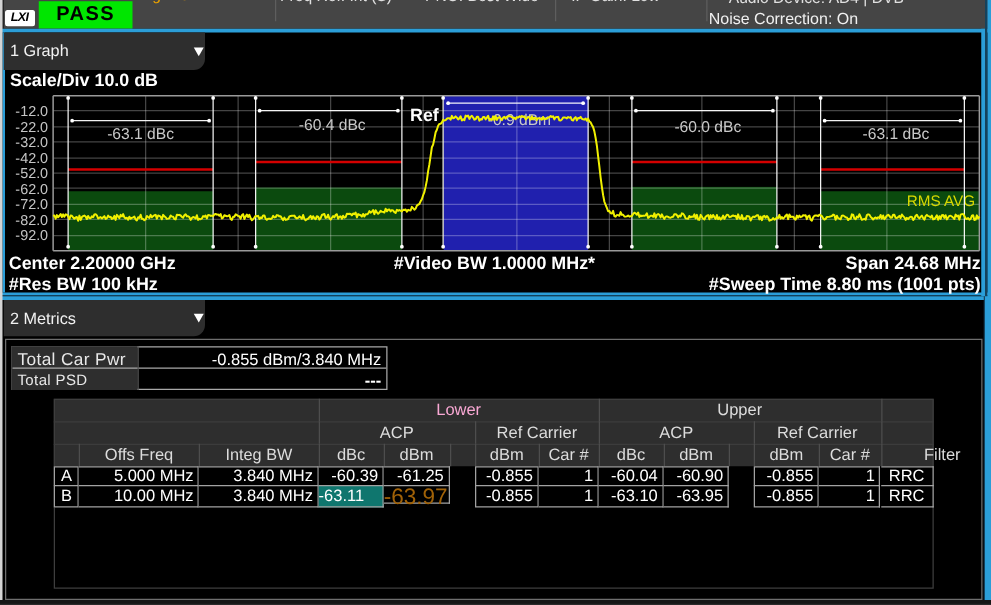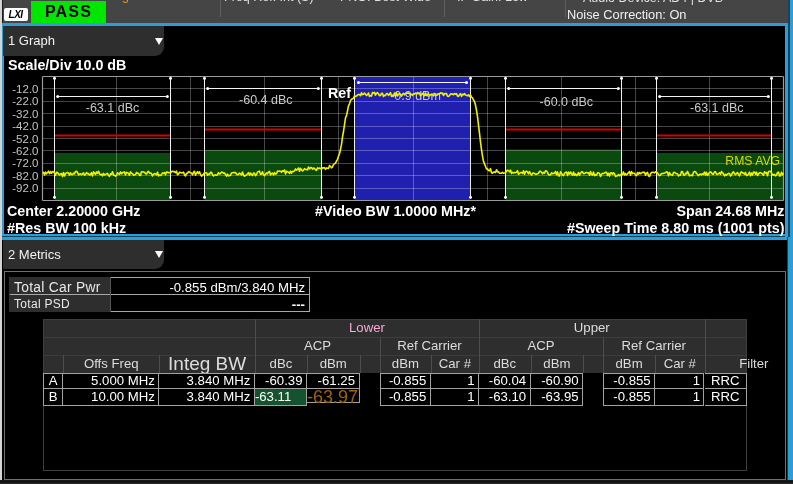--- a/index.html
+++ b/index.html
@@ -173,21 +173,21 @@
 <div style="position:absolute;left:254.9px;top:337.0px;width:125.1px;height:18.0px;line-height:18.0px;text-align:center;color:#dcdcdc;font-size:13.2px;">ACP</div>
 <div style="position:absolute;left:380.0px;top:337.0px;width:99.0px;height:18.0px;line-height:18.0px;text-align:center;color:#dcdcdc;font-size:13.2px;">Ref Carrier</div>
 <div style="position:absolute;left:479.0px;top:337.0px;width:124.0px;height:18.0px;line-height:18.0px;text-align:center;color:#dcdcdc;font-size:13.2px;">ACP</div>
 <div style="position:absolute;left:603.0px;top:337.0px;width:101.5px;height:18.0px;line-height:18.0px;text-align:center;color:#dcdcdc;font-size:13.2px;">Ref Carrier</div>
 <div style="position:absolute;left:254.9px;top:337.0px;width:1px;height:18.0px;background:#4d4d4d;"></div>
 <div style="position:absolute;left:380.0px;top:337.0px;width:1px;height:18.0px;background:#4d4d4d;"></div>
 <div style="position:absolute;left:479.0px;top:337.0px;width:1px;height:18.0px;background:#4d4d4d;"></div>
 <div style="position:absolute;left:603.0px;top:337.0px;width:1px;height:18.0px;background:#4d4d4d;"></div>
 <div style="position:absolute;left:704.5px;top:337.0px;width:1px;height:18.0px;background:#4d4d4d;"></div>
 <div style="position:absolute;left:63.1px;top:355.0px;width:96.3px;height:17.5px;line-height:17.5px;text-align:center;color:#dcdcdc;font-size:13.2px;">Offs Freq</div>
-<div style="position:absolute;left:159.4px;top:355.0px;width:95.5px;height:17.5px;line-height:17.5px;text-align:center;color:#dcdcdc;font-size:19px;">Integ BW</div>
+<div style="position:absolute;left:159.4px;top:355.0px;width:95.5px;height:17.5px;line-height:17.5px;text-align:center;color:#dcdcdc;font-size:13px;">Integ BW</div>
 <div style="position:absolute;left:254.9px;top:355.0px;width:52.1px;height:17.5px;line-height:17.5px;text-align:center;color:#dcdcdc;font-size:13.2px;">dBc</div>
 <div style="position:absolute;left:307.0px;top:355.0px;width:52.5px;height:17.5px;line-height:17.5px;text-align:center;color:#dcdcdc;font-size:13.2px;">dBm</div>
 <div style="position:absolute;left:380.0px;top:355.0px;width:50.8px;height:17.5px;line-height:17.5px;text-align:center;color:#dcdcdc;font-size:13.2px;">dBm</div>
 <div style="position:absolute;left:430.8px;top:355.0px;width:48.2px;height:17.5px;line-height:17.5px;text-align:center;color:#dcdcdc;font-size:13.2px;">Car #</div>
 <div style="position:absolute;left:479.0px;top:355.0px;width:51.7px;height:17.5px;line-height:17.5px;text-align:center;color:#dcdcdc;font-size:13.2px;">dBc</div>
 <div style="position:absolute;left:530.7px;top:355.0px;width:52.4px;height:17.5px;line-height:17.5px;text-align:center;color:#dcdcdc;font-size:13.2px;">dBm</div>
 <div style="position:absolute;left:603.0px;top:355.0px;width:52.2px;height:17.5px;line-height:17.5px;text-align:center;color:#dcdcdc;font-size:13.2px;">dBm</div>
 <div style="position:absolute;left:655.2px;top:355.0px;width:49.3px;height:17.5px;line-height:17.5px;text-align:center;color:#dcdcdc;font-size:13.2px;">Car #</div>
 <div style="position:absolute;left:704.5px;top:355.0px;width:42.6px;height:17.5px;line-height:17.5px;text-align:center;color:#dcdcdc;font-size:13.2px;margin-left:28px;">Filter</div>
 <div style="position:absolute;left:63.1px;top:355.0px;width:1px;height:17.5px;background:#4d4d4d;"></div>
@@ -211,21 +211,21 @@
 <div style="position:absolute;left:380.0px;top:373.2px;width:50.8px;height:16.0px;border-top:1px solid #a2a2a2;border-bottom:1px solid #a2a2a2;border-right:1px solid #a2a2a2;border-left:1px solid #a2a2a2;box-sizing:border-box;background:#000;color:#fff;font-size:13.2px;line-height:14.0px;text-align:right;padding-right:3.5px;">-0.855</div>
 <div style="position:absolute;left:430.8px;top:373.2px;width:48.2px;height:16.0px;border-top:1px solid #a2a2a2;border-bottom:1px solid #a2a2a2;border-right:1px solid #a2a2a2;box-sizing:border-box;background:#000;color:#fff;font-size:13.2px;line-height:14.0px;text-align:right;padding-right:3.5px;">1</div>
 <div style="position:absolute;left:479.0px;top:373.2px;width:51.7px;height:16.0px;border-top:1px solid #a2a2a2;border-bottom:1px solid #a2a2a2;border-right:1px solid #a2a2a2;box-sizing:border-box;background:#000;color:#fff;font-size:13.2px;line-height:14.0px;text-align:right;padding-right:3.5px;">-60.04</div>
 <div style="position:absolute;left:530.7px;top:373.2px;width:52.4px;height:16.0px;border-top:1px solid #a2a2a2;border-bottom:1px solid #a2a2a2;border-right:1px solid #a2a2a2;box-sizing:border-box;background:#000;color:#fff;font-size:13.2px;line-height:14.0px;text-align:right;padding-right:3.5px;">-60.90</div>
 <div style="position:absolute;left:603.0px;top:373.2px;width:52.2px;height:16.0px;border-top:1px solid #a2a2a2;border-bottom:1px solid #a2a2a2;border-right:1px solid #a2a2a2;border-left:1px solid #a2a2a2;box-sizing:border-box;background:#000;color:#fff;font-size:13.2px;line-height:14.0px;text-align:right;padding-right:3.5px;">-0.855</div>
 <div style="position:absolute;left:655.2px;top:373.2px;width:49.3px;height:16.0px;border-top:1px solid #a2a2a2;border-bottom:1px solid #a2a2a2;border-right:1px solid #a2a2a2;box-sizing:border-box;background:#000;color:#fff;font-size:13.2px;line-height:14.0px;text-align:right;padding-right:3.5px;">1</div>
 <div style="position:absolute;left:704.5px;top:373.2px;width:42.6px;height:16.0px;border-top:1px solid #a2a2a2;border-bottom:1px solid #a2a2a2;border-right:1px solid #a2a2a2;box-sizing:border-box;background:#000;color:#fff;font-size:13.2px;line-height:14.0px;text-align:center;">RRC</div>
 <div style="position:absolute;left:43.2px;top:388.2px;width:19.9px;height:18.1px;border-top:1px solid #a2a2a2;border-bottom:1px solid #a2a2a2;border-right:1px solid #a2a2a2;border-left:1px solid #a2a2a2;box-sizing:border-box;background:#000;color:#fff;font-size:13.2px;line-height:16.1px;text-align:center;">B</div>
 <div style="position:absolute;left:63.1px;top:388.2px;width:96.3px;height:18.1px;border-top:1px solid #a2a2a2;border-bottom:1px solid #a2a2a2;border-right:1px solid #a2a2a2;box-sizing:border-box;background:#000;color:#fff;font-size:13.2px;line-height:16.1px;text-align:right;padding-right:3.5px;">10.00 MHz</div>
 <div style="position:absolute;left:159.4px;top:388.2px;width:95.5px;height:18.1px;border-top:1px solid #a2a2a2;border-bottom:1px solid #a2a2a2;border-right:1px solid #a2a2a2;box-sizing:border-box;background:#000;color:#fff;font-size:13.2px;line-height:16.1px;text-align:right;padding-right:3.5px;">3.840 MHz</div>
-<div style="position:absolute;left:254.9px;top:388.2px;width:52.1px;height:18.1px;border-top:1px solid #a2a2a2;border-bottom:1px solid #a2a2a2;border-right:1px solid #a2a2a2;box-sizing:border-box;background:#14532d;color:#fff;font-size:13.2px;line-height:16.1px;padding-right:16px;">-63.11</div>
+<div style="position:absolute;left:254.9px;top:388.2px;width:52.1px;height:18.1px;border-top:1px solid #a2a2a2;border-bottom:1px solid #a2a2a2;border-right:1px solid #a2a2a2;box-sizing:border-box;background:#0f766e;color:#fff;font-size:13.2px;line-height:16.1px;padding-right:16px;">-63.11</div>
 <div style="position:absolute;left:307.0px;top:388.2px;width:52.5px;height:15px;border-top:1px solid #a2a2a2;border-bottom:1px solid #a2a2a2;border-right:1px solid #a2a2a2;box-sizing:border-box;background:#000;color:#a16207;font-size:18px;line-height:16.1px;text-align:right;padding-right:3.5px;">-63.97</div>
 <div style="position:absolute;left:380.0px;top:388.2px;width:50.8px;height:18.1px;border-top:1px solid #a2a2a2;border-bottom:1px solid #a2a2a2;border-right:1px solid #a2a2a2;border-left:1px solid #a2a2a2;box-sizing:border-box;background:#000;color:#fff;font-size:13.2px;line-height:16.1px;text-align:right;padding-right:3.5px;">-0.855</div>
 <div style="position:absolute;left:430.8px;top:388.2px;width:48.2px;height:18.1px;border-top:1px solid #a2a2a2;border-bottom:1px solid #a2a2a2;border-right:1px solid #a2a2a2;box-sizing:border-box;background:#000;color:#fff;font-size:13.2px;line-height:16.1px;text-align:right;padding-right:3.5px;">1</div>
 <div style="position:absolute;left:479.0px;top:388.2px;width:51.7px;height:18.1px;border-top:1px solid #a2a2a2;border-bottom:1px solid #a2a2a2;border-right:1px solid #a2a2a2;box-sizing:border-box;background:#000;color:#fff;font-size:13.2px;line-height:16.1px;text-align:right;padding-right:3.5px;">-63.10</div>
 <div style="position:absolute;left:530.7px;top:388.2px;width:52.4px;height:18.1px;border-top:1px solid #a2a2a2;border-bottom:1px solid #a2a2a2;border-right:1px solid #a2a2a2;box-sizing:border-box;background:#000;color:#fff;font-size:13.2px;line-height:16.1px;text-align:right;padding-right:3.5px;">-63.95</div>
 <div style="position:absolute;left:603.0px;top:388.2px;width:52.2px;height:18.1px;border-top:1px solid #a2a2a2;border-bottom:1px solid #a2a2a2;border-right:1px solid #a2a2a2;border-left:1px solid #a2a2a2;box-sizing:border-box;background:#000;color:#fff;font-size:13.2px;line-height:16.1px;text-align:right;padding-right:3.5px;">-0.855</div>
 <div style="position:absolute;left:655.2px;top:388.2px;width:49.3px;height:18.1px;border-top:1px solid #a2a2a2;border-bottom:1px solid #a2a2a2;border-right:1px solid #a2a2a2;box-sizing:border-box;background:#000;color:#fff;font-size:13.2px;line-height:16.1px;text-align:right;padding-right:3.5px;">1</div>
 <div style="position:absolute;left:704.5px;top:388.2px;width:42.6px;height:18.1px;border-top:1px solid #a2a2a2;border-bottom:1px solid #a2a2a2;border-right:1px solid #a2a2a2;box-sizing:border-box;background:#000;color:#fff;font-size:13.2px;line-height:16.1px;text-align:center;">RRC</div>
 
 <div style="position:absolute;left:0;top:479.5px;width:793px;height:4.5px;background:#161616;"></div>

